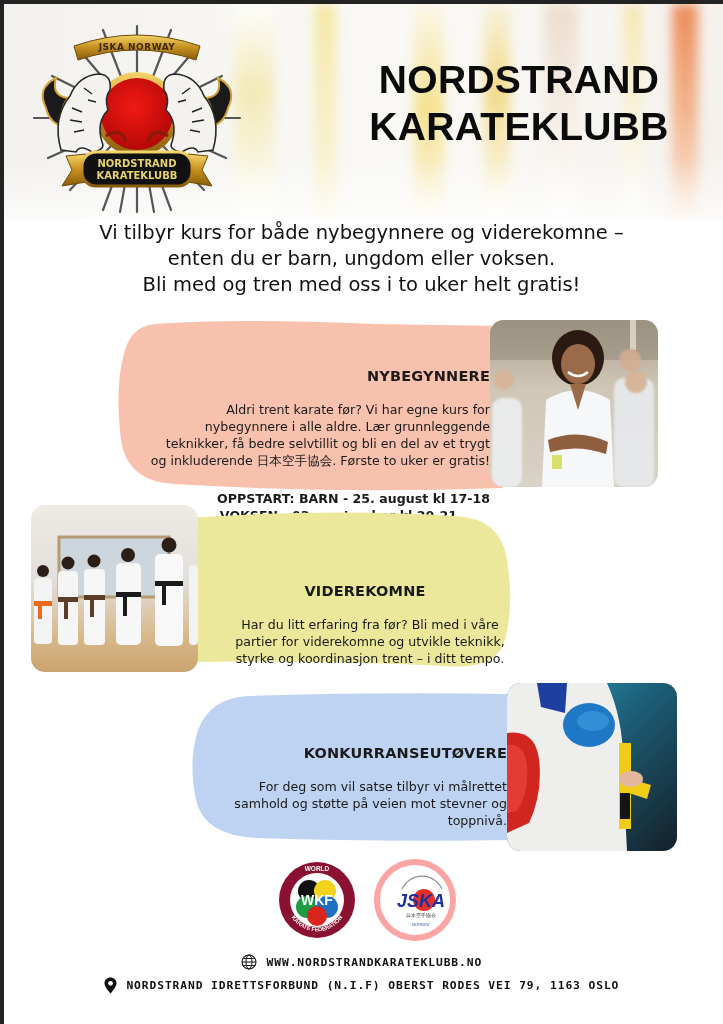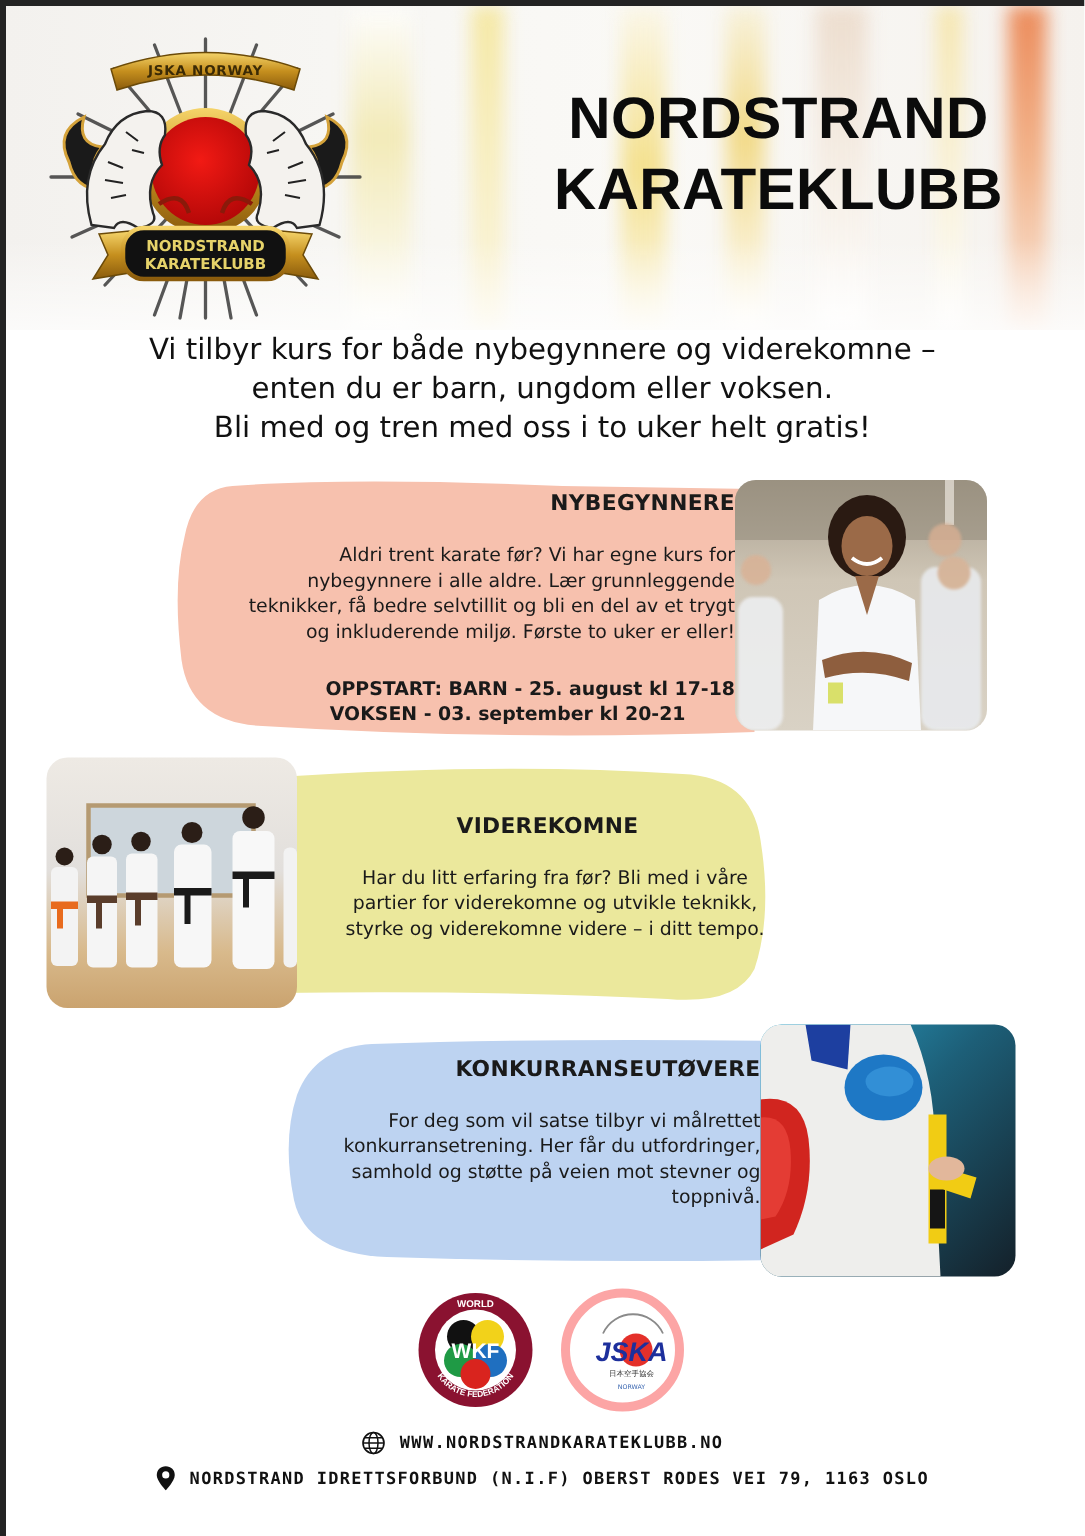--- a/index.html
+++ b/index.html
@@ -21,21 +21,21 @@
     font-weight: 700; font-size: 39px; line-height: 47px; letter-spacing: .3px; color: #0b0b0b; text-align: center; }
 
   
   .intro { position: absolute; left: 0; top: 220px; width: 723px; text-align: center;
     font-family: "DejaVu Sans", sans-serif; font-size: 19.5px; line-height: 26px; color: #111; }
   .intro div { white-space: nowrap; }
 
   
   .blob { position: absolute; }
   .card-text { position: absolute; font-family: "DejaVu Sans", sans-serif; color: #1a1a1a; }
-  .card-title { font-weight: 700; font-size: 14.5px; letter-spacing: .2px; }
+  .card-title { font-weight: 700; font-size: 14.5px; letter-spacing: .2px; margin-top: 40px; }
   .card-body { font-size: 12.6px; line-height: 17px; margin-left: 10px; }
   .card-body div, .card-extra div { white-space: nowrap; }
   .card-extra { font-weight: 700; font-size: 12.6px; line-height: 17px; }
 
   .photo { position: absolute; border-radius: 14px; overflow: hidden; }
 
   
   .org-logo { position: absolute; width: 82px; height: 82px; border-radius: 50%; }
 
   
@@ -136,21 +136,21 @@
 
 <svg class="blob" style="left:115px;top:320px;" width="390" height="172" viewBox="0 0 390 172">
   <path d="M40 4 Q120 -2 260 4 L388 6 L388 168 Q220 174 60 164 Q12 162 6 120 Q0 70 8 38 Q14 6 40 4 Z" fill="#f7c1ae"></path>
 </svg>
 <div class="card-text" style="left:120px;top:328px;width:370px;text-align:right;">
   <div class="card-title">NYBEGYNNERE</div>
   <div class="card-body" style="margin-top:17px;">
     <div>Aldri trent karate før? Vi har egne kurs for</div>
     <div>nybegynnere i alle aldre. Lær grunnleggende</div>
     <div>teknikker, få bedre selvtillit og bli en del av et trygt</div>
-    <div>og inkluderende miljø. Første to uker er eller!</div>
+    <div>og inkluderende 日本空手協会. Første to uker er gratis!</div>
   </div>
   <div class="card-extra" style="margin-top:21px;">
     <div>OPPSTART: BARN - 25. august kl 17-18</div>
     <div style="padding-right:33px;">VOKSEN - 03. september kl 20-21</div>
   </div>
 </div>
 <div class="photo" style="left:490px;top:320px;width:168px;height:167px;background:linear-gradient(180deg,#a79d8c 0%,#cfc6b6 40%,#d9d2c5 100%);">
   <svg width="168" height="167" viewBox="0 0 168 167">
     <rect x="0" y="0" width="168" height="40" fill="#8e8575" opacity=".5"></rect>
     <rect x="140" y="0" width="6" height="30" fill="#ece7de" opacity=".7"></rect>
@@ -207,32 +207,31 @@
         <rect x="131" y="80" width="4" height="20" fill="#1a1a1a"></rect>
       <rect x="158" y="60" width="9" height="80" rx="4" fill="#f2f2f2"></rect>
     </g>
   </svg>
 </div>
 <div class="card-text" style="left:210px;top:543px;width:310px;text-align:center;">
   <div class="card-title">VIDEREKOMNE</div>
   <div class="card-body" style="margin-top:17px;">
     <div>Har du litt erfaring fra før? Bli med i våre</div>
     <div>partier for viderekomne og utvikle teknikk,</div>
-    <div>styrke og viderekomne videre – i ditt tempo.</div>
+    <div>styrke og koordinasjon trent – i ditt tempo.</div>
   </div>
 </div>
 
 <svg class="blob" style="left:188px;top:690px;" width="330" height="152" viewBox="0 0 330 152">
   <path d="M60 6 Q180 2 328 4 L328 150 Q190 152 70 148 Q16 146 8 110 Q0 70 10 40 Q22 8 60 6 Z" fill="#bdd3f1"></path>
 </svg>
 <div class="card-text" style="left:190px;top:705px;width:317px;text-align:right;">
   <div class="card-title">KONKURRANSEUTØVERE</div>
   <div class="card-body" style="margin-top:17px;">
     <div>For deg som vil satse tilbyr vi målrettet</div>
-    <div>konkurransetrening. Her får du utfordringer,</div>
     <div>samhold og støtte på veien mot stevner og</div>
     <div>toppnivå.</div>
   </div>
 </div>
 <div class="photo" style="left:507px;top:683px;width:170px;height:168px;background:linear-gradient(135deg,#2aa3c9 0%,#1d5f78 45%,#142029 100%);">
   <svg width="170" height="168" viewBox="0 0 170 168">
     <path d="M0 0 L100 0 Q118 40 116 90 L120 168 L0 168 Z" fill="#eeeeec"></path>
     <path d="M30 0 L60 0 L58 30 L34 24 Z" fill="#1d3fa0"></path>
     <ellipse cx="82" cy="42" rx="26" ry="22" fill="#1e78c5"></ellipse>
     <ellipse cx="86" cy="38" rx="16" ry="10" fill="#3a98dd" opacity=".7"></ellipse>

